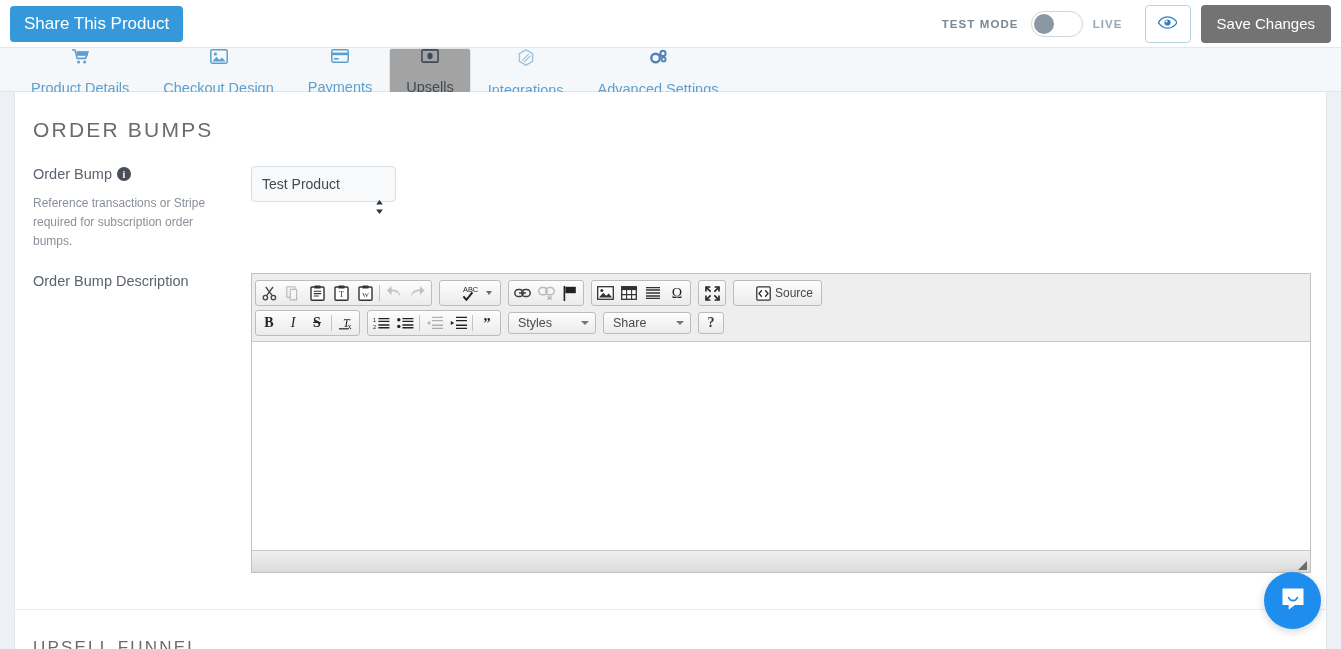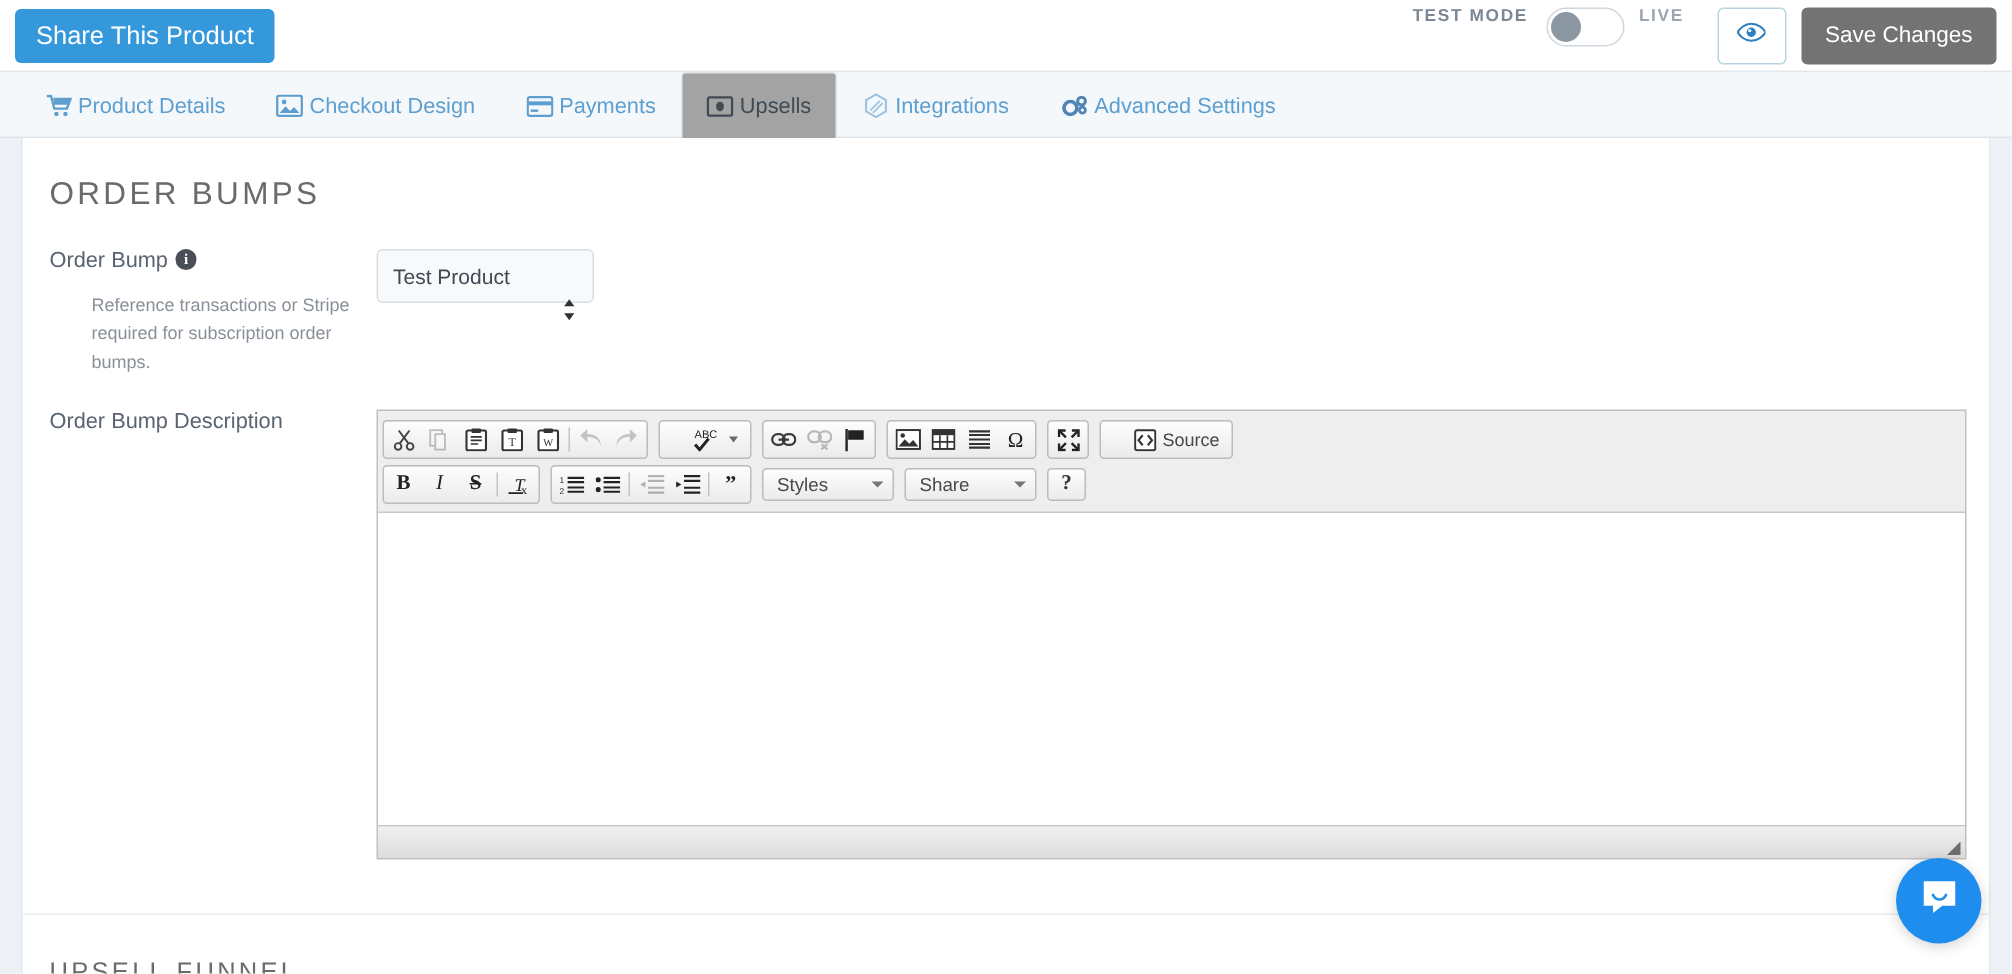--- a/index.html
+++ b/index.html
@@ -31,20 +31,21 @@
     font-family: "Liberation Sans", sans-serif;
     padding: 0 14px;
     height: 36px;
     line-height: 36px;
     cursor: pointer;
     white-space: nowrap;
   }
   .top-right {
     margin-left: auto;
     display: flex;
+    align-items: center;
     padding-right: 10px;
     gap: 0;
   }
   .mode-label {
     font-size: 11.5px;
     letter-spacing: 1.1px;
     color: #7b8794;
     font-weight: 700;
   }
   .mode-label.live { color: #9aa5b1; margin-left: 10px; }
@@ -93,30 +94,31 @@
     height: 44px;
     background: #f5f8fa;
     border-bottom: 1px solid #dde4ea;
     display: flex;
     align-items: flex-end;
     padding-left: 14px;
   }
   .tab {
     display: flex;
     align-items: center;
-    gap: 4px;
+    gap: 16px;
     height: 44px;
     padding: 0 16px;
     font-size: 14.5px;
     color: #5d9fd0;
     cursor: pointer;
     border: 1px solid transparent;
     border-bottom: none;
     position: relative;
     top: 1px;
+    flex-direction: column;
   }
   .tab.active {
     background: #a3a3a3;
     color: #3f4a54;
     border-color: #dde4ea;
     border-top-left-radius: 3px;
     border-top-right-radius: 3px;
   }
   .tab .ico { display: flex; align-items: center; }
 
@@ -140,42 +142,41 @@
   .form-row {
     display: flex;
     padding-left: 18px;
     margin-top: 24px;
   }
   .form-label-col { width: 218px; flex: none; }
   .flabel {
     font-size: 14.5px;
     color: #5a6470;
     display: flex;
-    align-items: flex-start;
+    align-items: center;
     gap: 5px;
   }
   .info-dot {
     width: 14px; height: 14px;
     border-radius: 50%;
     background: #4a4f57;
     color: #fff;
     font-size: 10px;
     font-weight: bold;
     display: inline-flex;
     align-items: center;
     justify-content: center;
     font-family: "Liberation Serif", serif;
   }
   .fhelp {
     font-size: 12px;
     color: #8a9099;
     line-height: 19px;
     margin-top: 12px;
     width: 175px;
-    margin-left: 28px;
   }
   .sel {
     appearance: none;
     -webkit-appearance: none;
     width: 145px;
     height: 36px;
     background: #f7f9fa;
     border: 1px solid #d8dee4;
     border-radius: 4px;
     font-size: 14px;

